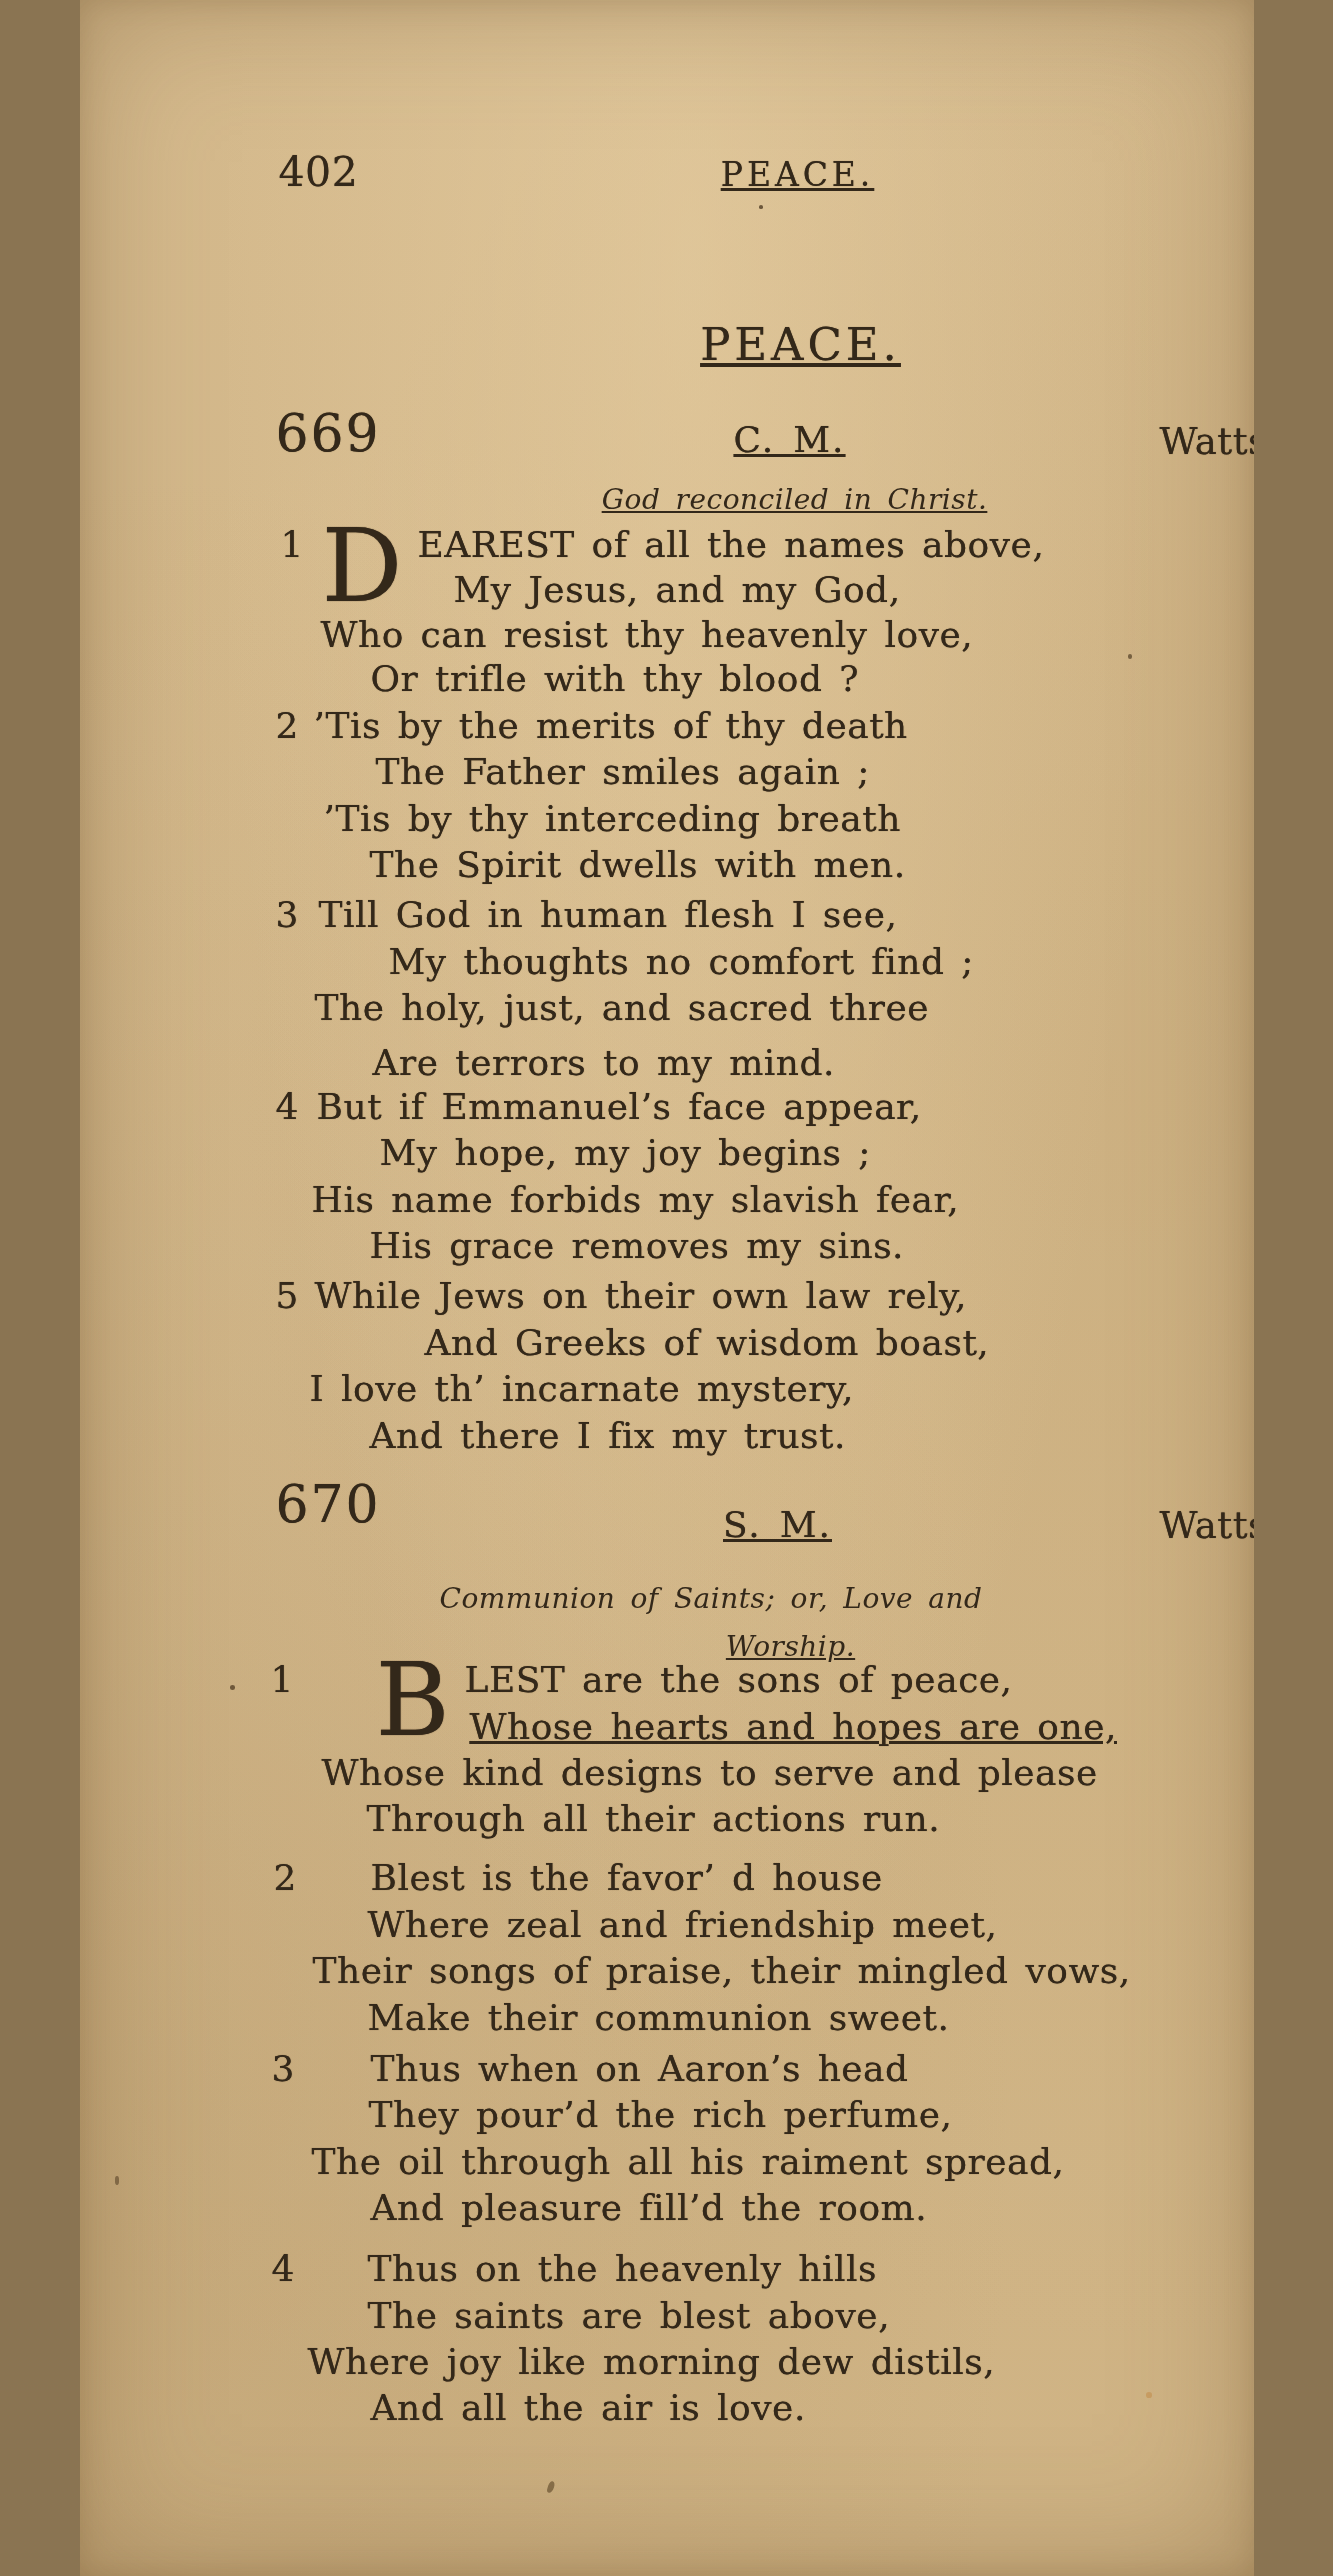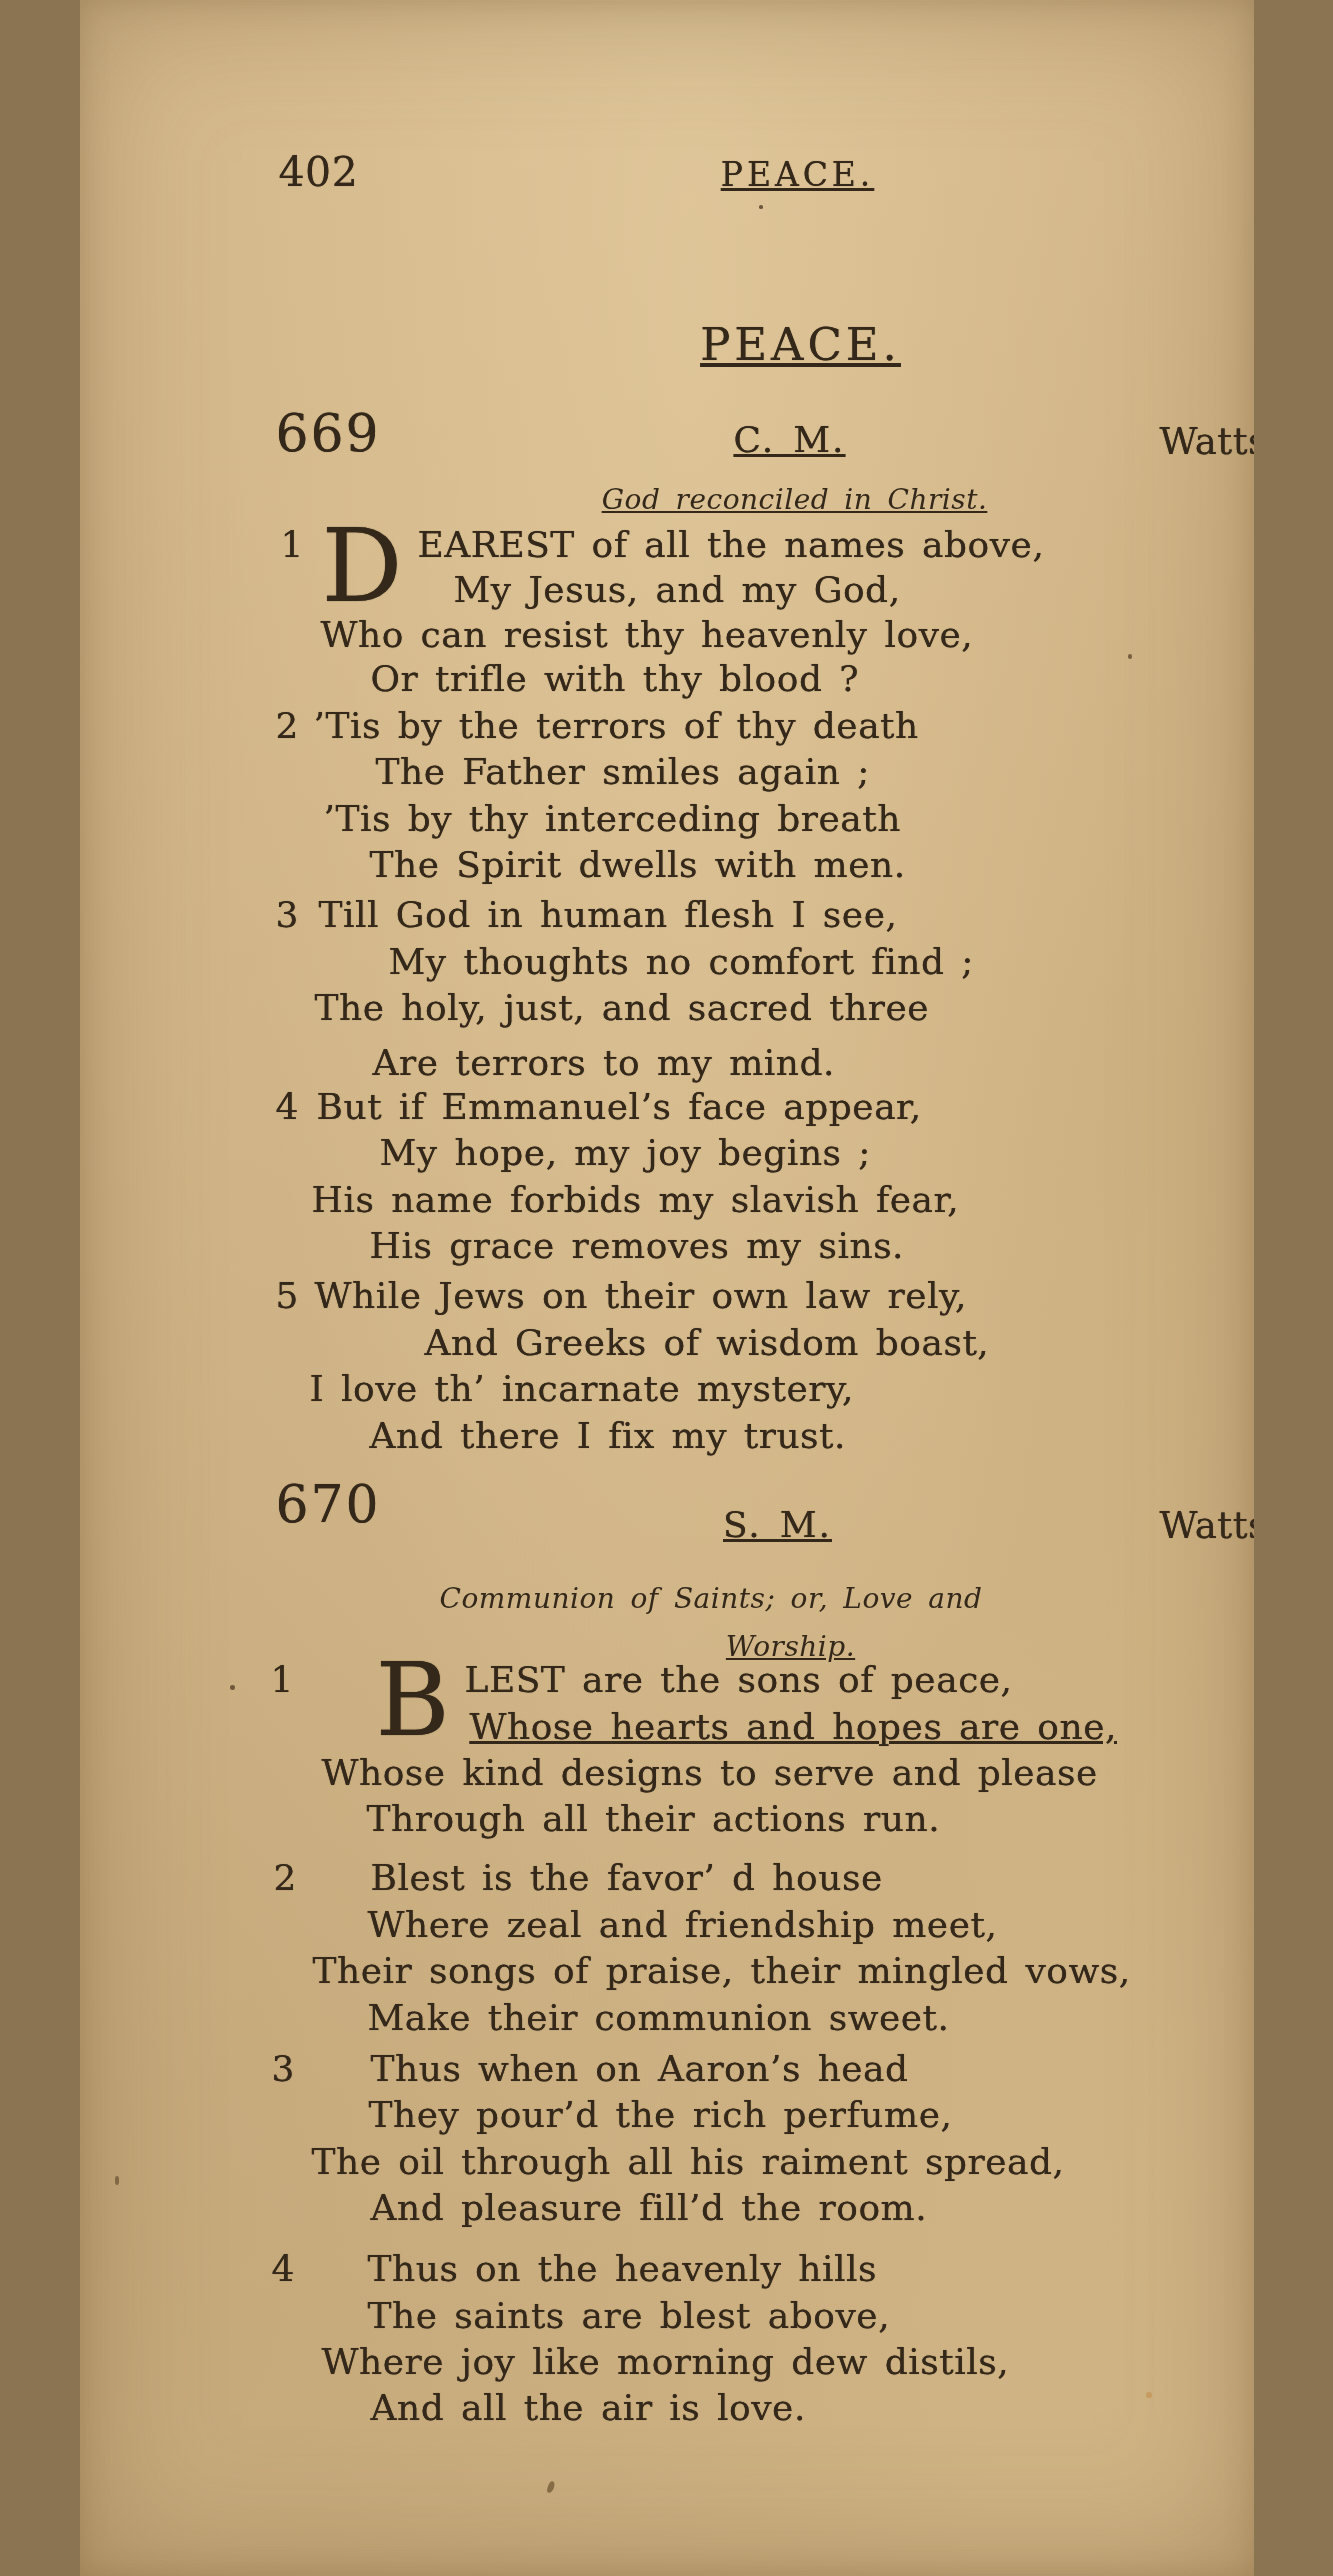--- a/index.html
+++ b/index.html
@@ -64,21 +64,21 @@
       <div class="abs dropcap" style="left:242px;top:516px;">D</div>
       <div class="abs txt" style="left:338px;top:527px;">EAREST of all the names above,</div>
       <div class="abs txt" style="left:374px;top:572px;">My Jesus, and my God,</div>
       <div class="abs txt" style="left:241px;top:617px;">Who can resist thy heavenly love,</div>
       <div class="abs txt" style="left:291px;top:661px;">Or trifle with thy blood ?</div>
       <div class="speck" style="left:1048px;top:654px;width:4.8px;height:4.8px;background:rgba(60,42,20,.6);"></div>
     </div>
 
     <div>
       <div class="abs txt" style="left:196px;top:708px;">2</div>
-      <div class="abs txt" style="left:234px;top:708px;">’Tis by the terrors of thy death</div>
+      <div class="abs txt" style="left:234px;top:708px;">’Tis by the merits of thy death</div>
       <div class="abs txt" style="left:296px;top:754px;">The Father smiles again ;</div>
       <div class="abs txt" style="left:244px;top:801px;">’Tis by thy interceding breath</div>
       <div class="abs txt" style="left:290px;top:847px;">The Spirit dwells with men.</div>
     </div>
 
     <div>
       <div class="abs txt" style="left:196px;top:897px;">3</div>
       <div class="abs txt" style="left:239px;top:897px;">Till God in human flesh I see,</div>
       <div class="abs txt" style="left:309px;top:944px;">My thoughts no comfort find ;</div>
       <div class="abs txt" style="left:235px;top:990px;">The holy, just, and sacred three</div>
@@ -134,21 +134,21 @@
       <div class="abs txt" style="left:232px;top:2144px;">The oil through all his raiment spread,</div>
       <div class="abs txt" style="left:291px;top:2190px;">And pleasure fill’d the room.</div>
       <div class="speck" style="left:35px;top:2176px;width:4.8px;height:8.7px;background:rgba(70,50,25,.5);border-radius:40%;"></div>
       <div class="speck" style="left:1263px;top:2145px;width:7.7px;height:6.8px;background:rgba(186,120,50,.4);"></div>
     </div>
 
     <div>
       <div class="abs txt" style="left:192px;top:2251px;">4</div>
       <div class="abs txt" style="left:288px;top:2251px;">Thus on the heavenly hills</div>
       <div class="abs txt" style="left:288px;top:2298px;">The saints are blest above,</div>
-      <div class="abs txt" style="left:242px;top:2344px;">Where joy like morning dew distils,</div>
+      <div class="abs txt" style="left:228px;top:2344px;">Where joy like morning dew distils,</div>
       <div class="abs txt" style="left:291px;top:2390px;">And all the air is love.</div>
     </div>
 
     <div class="speck" style="left:468px;top:2481px;width:5.8px;height:11.6px;background:rgba(80,58,30,.55);border-radius:50% 50% 60% 40%;transform:rotate(18deg);"></div>
     <div class="speck" style="left:1066px;top:2392px;width:6.8px;height:5.8px;background:rgba(190,130,60,.45);"></div>
   </div>
 
 </div>
 
 

